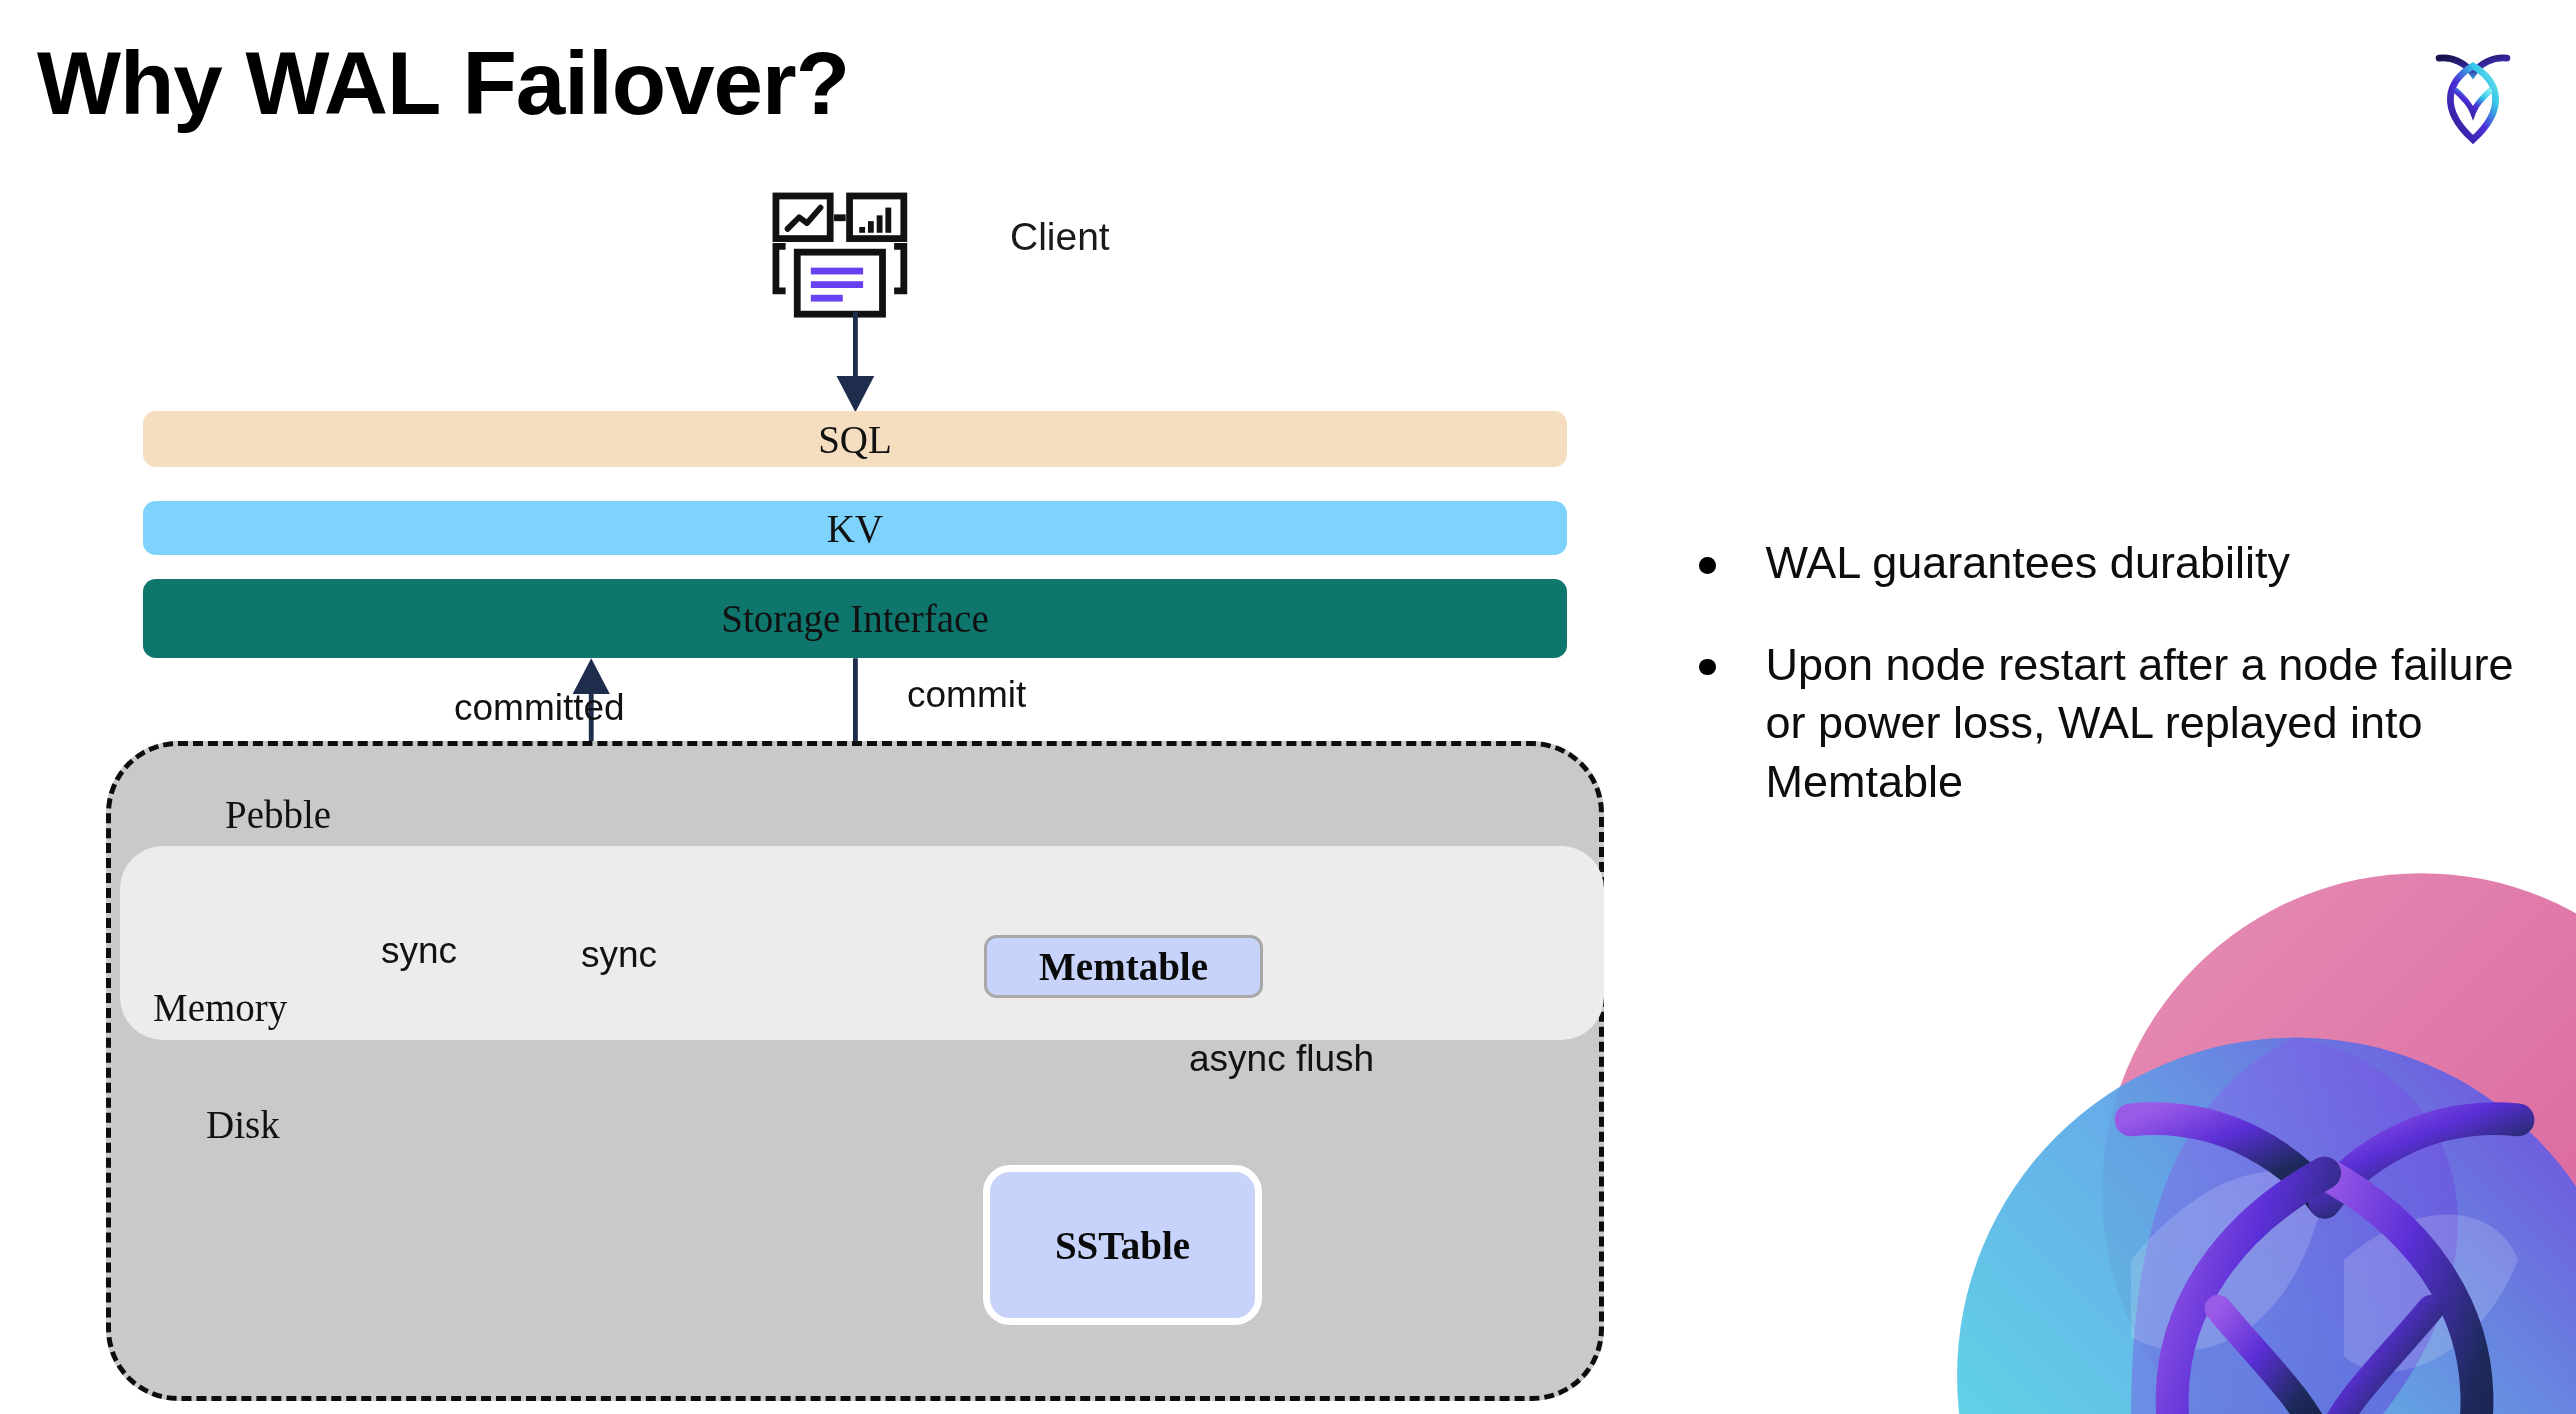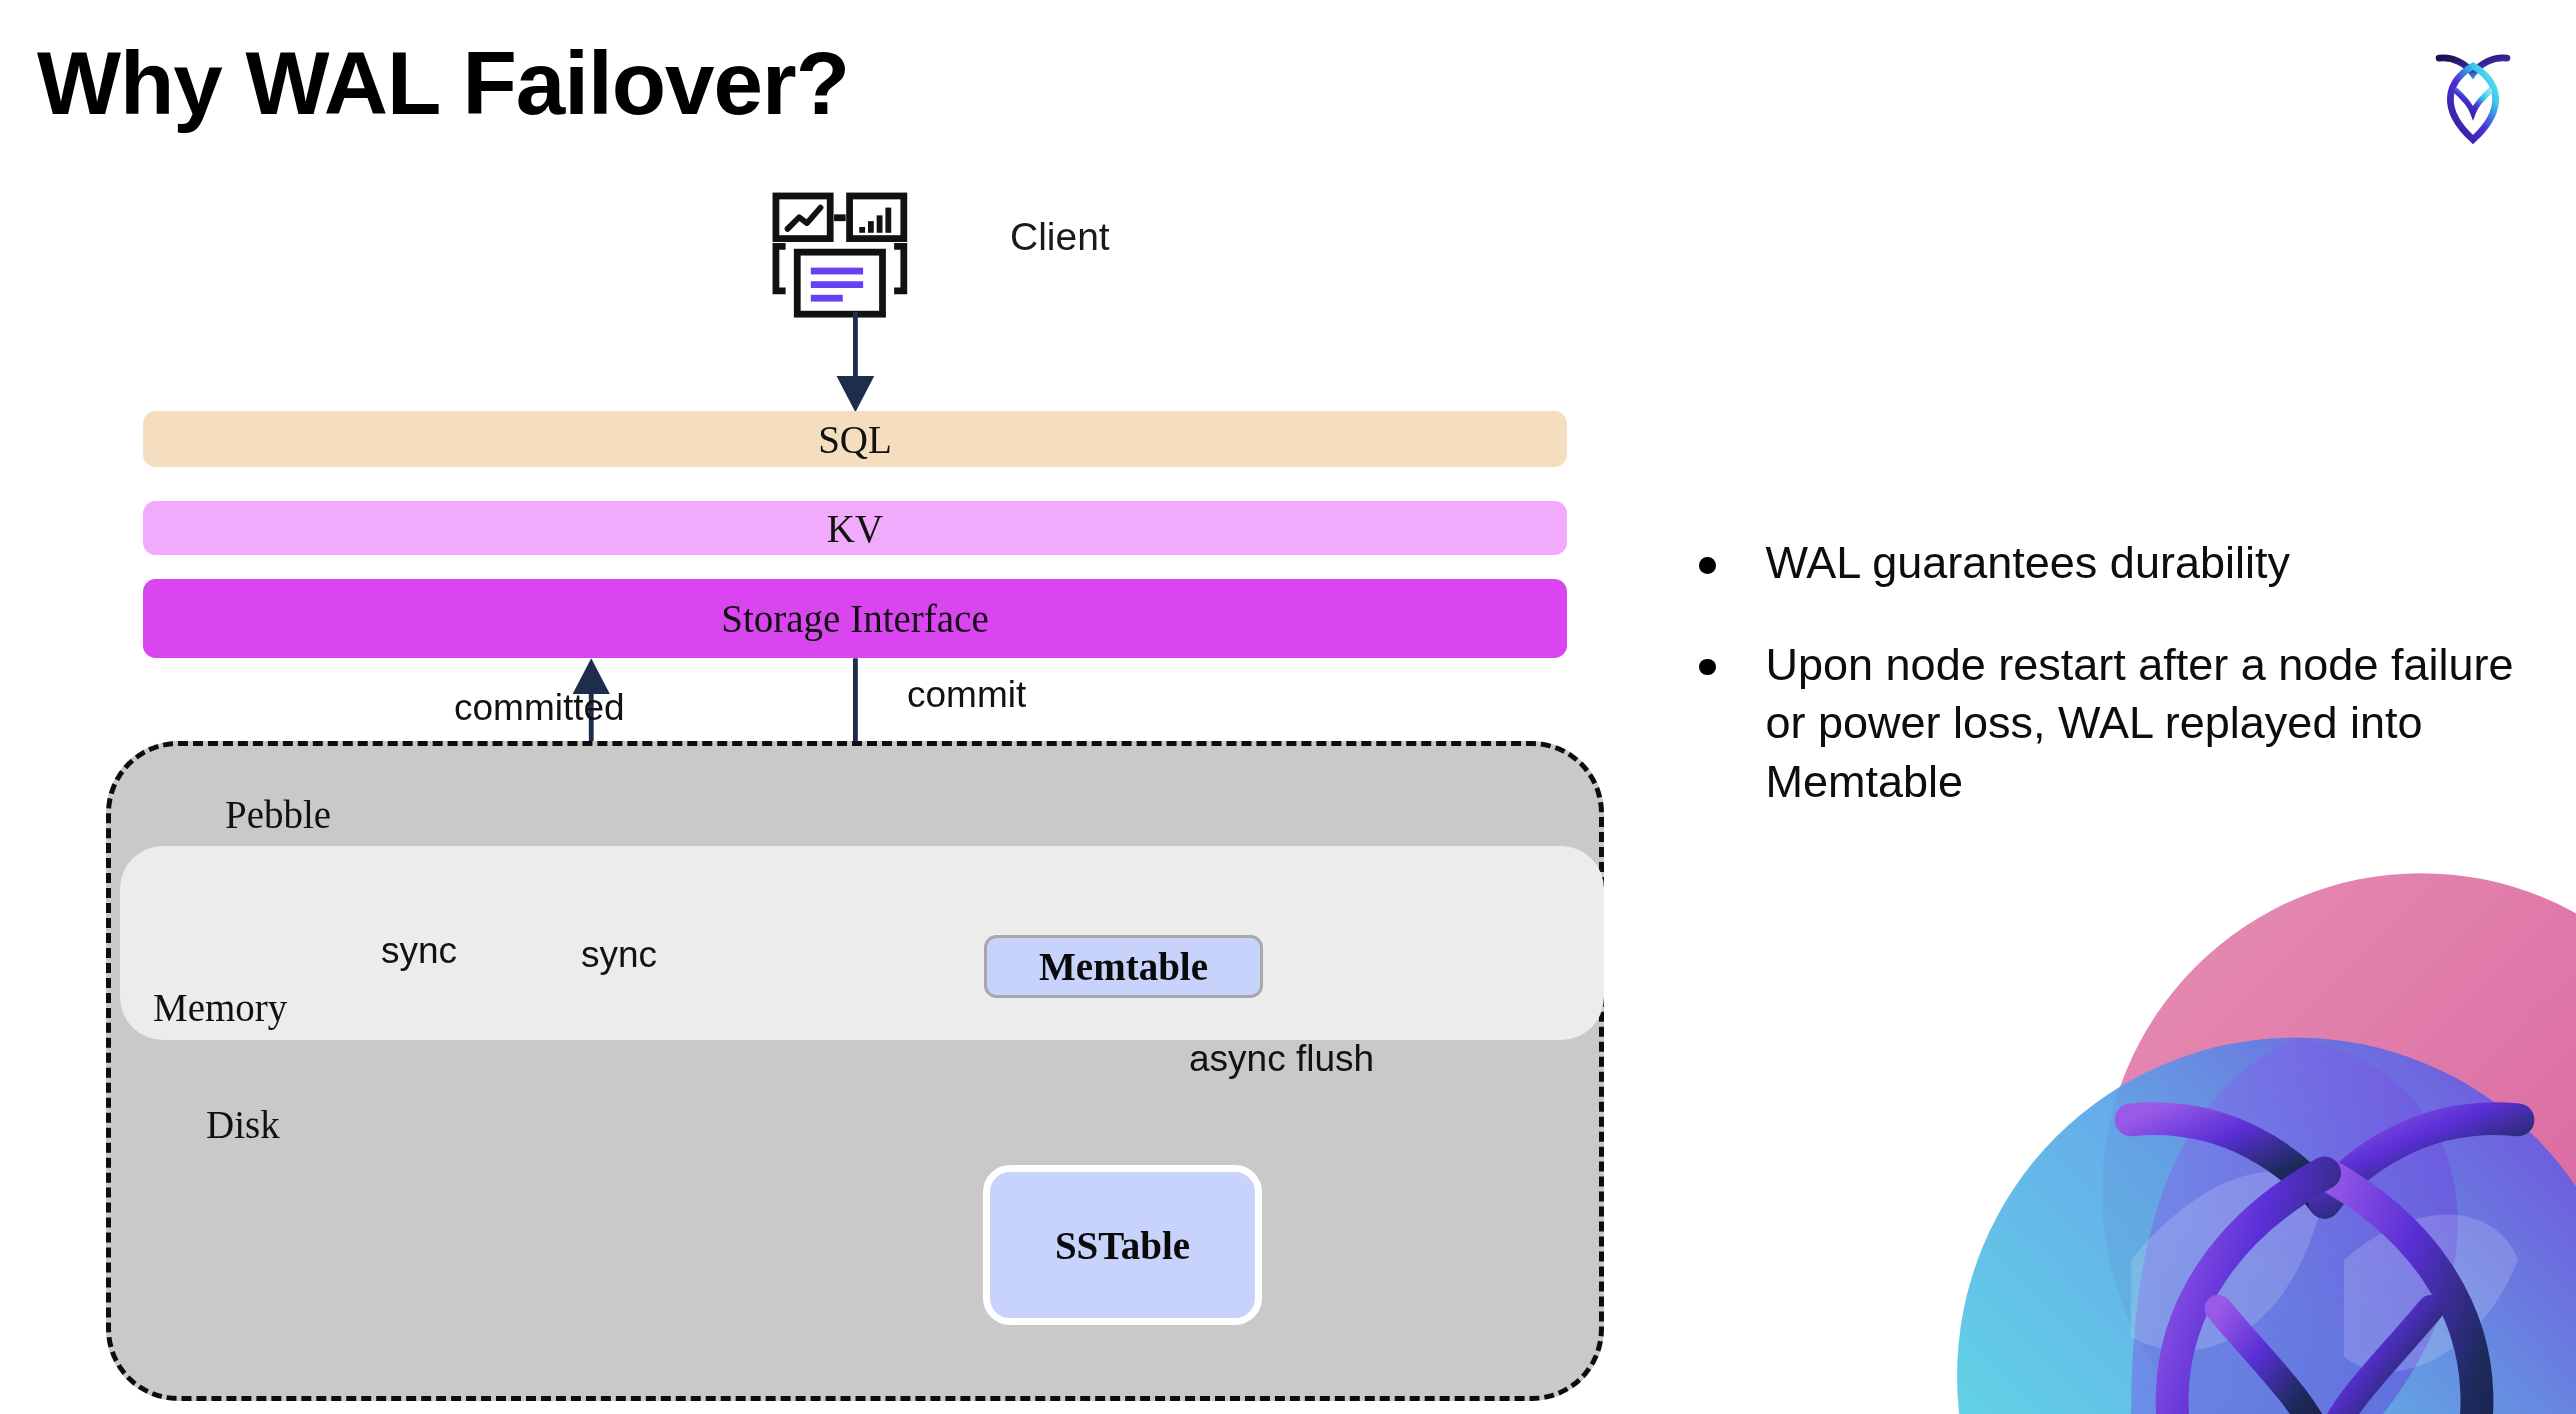--- a/index.html
+++ b/index.html
@@ -33,22 +33,22 @@
 
   
   .bar{
     position:absolute; left:143px; width:1424px;
     border-radius:12.6px;
     display:flex; align-items:center; justify-content:center;
     font-family:"Liberation Serif", serif;
     font-size:39px; color:#111111;
   }
   .bar-sql{ top:411px; height:56px; background:#F5DEC0; }
-  .bar-kv { top:501px; height:54px; background:#f0abfc; }
-  .bar-si { top:579px; height:79px; background:#d946ef; }
+  .bar-kv { top:501px; height:54px; background:#7dd3fc; }
+  .bar-si { top:579px; height:79px; background:#0f766e; }
 
   
   .pebble{
     position:absolute; left:106px; top:741px; width:1498px; height:660px;
     background:#C9C9C9; border:5.8px dashed #0d0d0d; border-radius:72px;
   }
   .pebble-label{
     position:absolute; left:225px; top:792px;
     font-family:"Liberation Serif", serif; font-size:39px; color:#111;
   }

